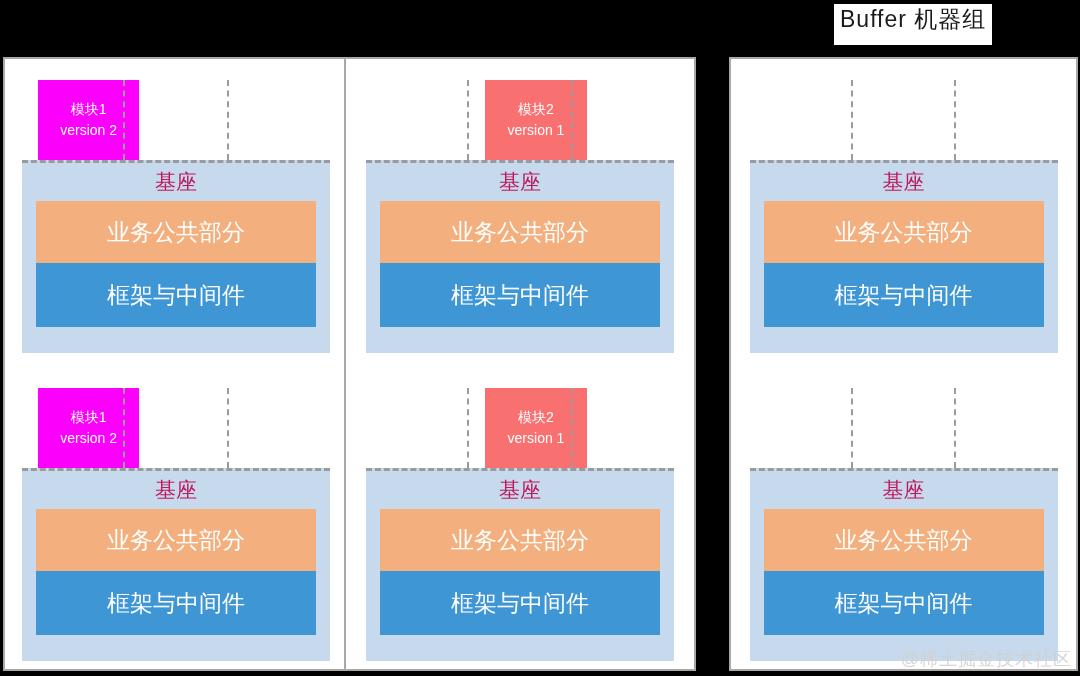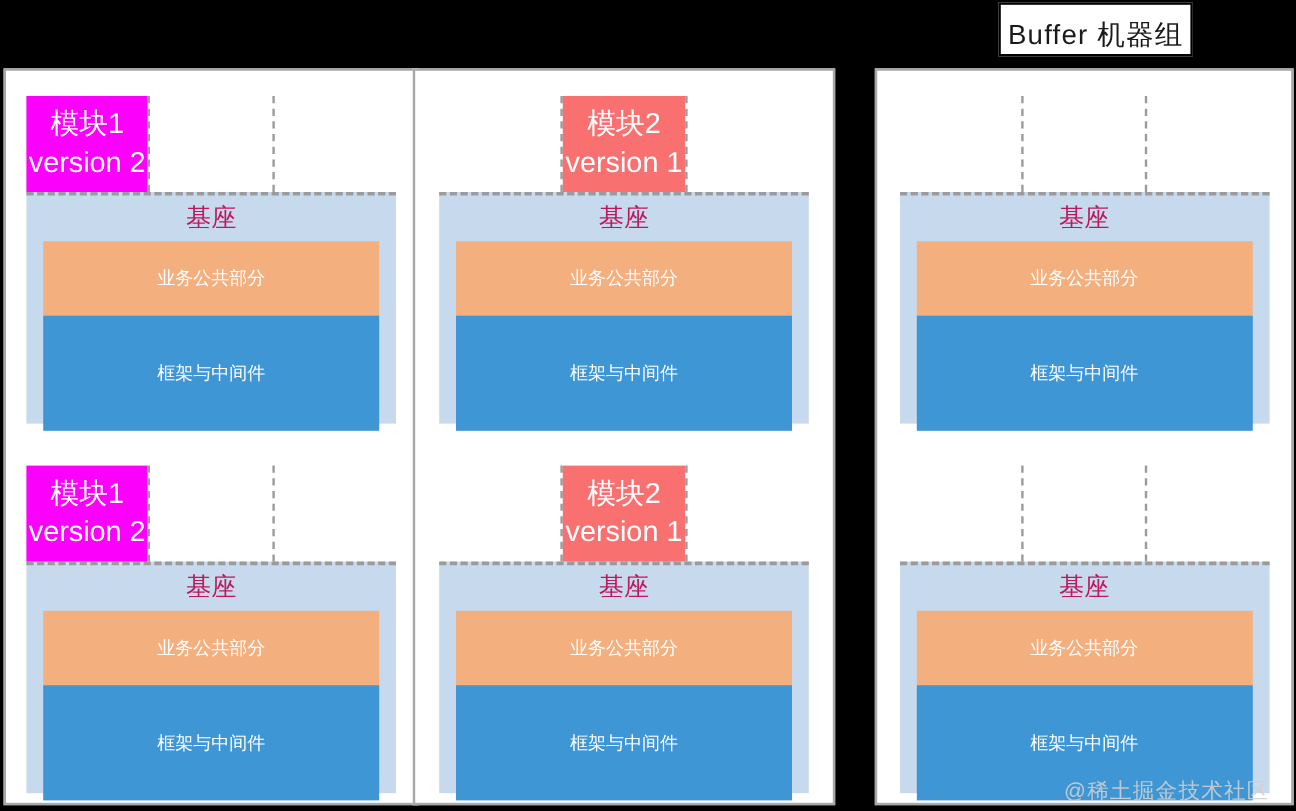--- a/index.html
+++ b/index.html
@@ -4,61 +4,61 @@
 <style>
   html,body{margin:0;padding:0;background:#000;}
   .canvas{
     position:relative;width:1080px;height:676px;background:#000;overflow:hidden;
     font-family:"Liberation Sans","DejaVu Sans",sans-serif;
   }
   
   .title-box{
     position:absolute;left:832px;top:2px;min-width:153px;height:45px;
     box-sizing:border-box;background:#fff;border:2px solid #000;
-    display:flex;align-items:flex-end;justify-content:center;
+    display:flex;align-items:flex-start;justify-content:center;
     font-size:23px;color:#1a1a1a;letter-spacing:1px;padding:0 6px;
   }
   
   .panel{
     position:absolute;top:57px;height:614px;box-sizing:border-box;
     background:#fff;border:2px solid #a8a8a8;
   }
   .panel-1{left:3px;width:346px;}
   .panel-2{left:344px;width:352px;}
   .panel-3{left:729px;width:349px;}
   
   .unit{width:308px;margin:0 auto;}
   .unit-top{margin-top:21px;}
   .unit-bottom{margin-top:35px;}
   .slot-row{display:flex;height:80px;}
   .slot{flex:1 1 0;box-sizing:border-box;}
   .slot + .slot{border-left:2px dashed #9b9b9b;}
   .badge{
     width:100%;height:100%;box-sizing:border-box;
     display:flex;flex-direction:column;align-items:center;justify-content:center;
-    gap:6px;color:#fff;font-size:24px;line-height:1.1;text-align:center;
+    gap:6px;color:#fff;font-size:14px;line-height:1.1;text-align:center;margin-left:16px;
   }
   
   .base{
     height:193px;box-sizing:border-box;background:#c7d9ec;
     border-top:3px dashed #9b9b9b;
   }
   .base-label{
     height:38px;line-height:38px;text-align:center;
     color:#be185d;font-size:21px;
   }
   .layer{
     margin:0 14px;display:flex;align-items:center;justify-content:center;
-    color:#fff;font-size:15px;
+    color:#fff;font-size:23px;
   }
   .layer-business{height:62px;background:#f3b07e;}
-  .layer-framework{height:96px;background:#3e96d5;}
+  .layer-framework{height:64px;background:#3e96d5;}
   
   .watermark{
-    position:absolute;right:22px;bottom:5px;z-index:5;
+    position:absolute;right:8px;bottom:5px;z-index:5;
     font-size:18px;color:rgba(208,208,208,0.88);letter-spacing:1px;
   }
 </style>
 </head>
 <body>
 
 <div class="canvas">
 
   <div class="title-box">
     <span>Buffer 机器组</span>

